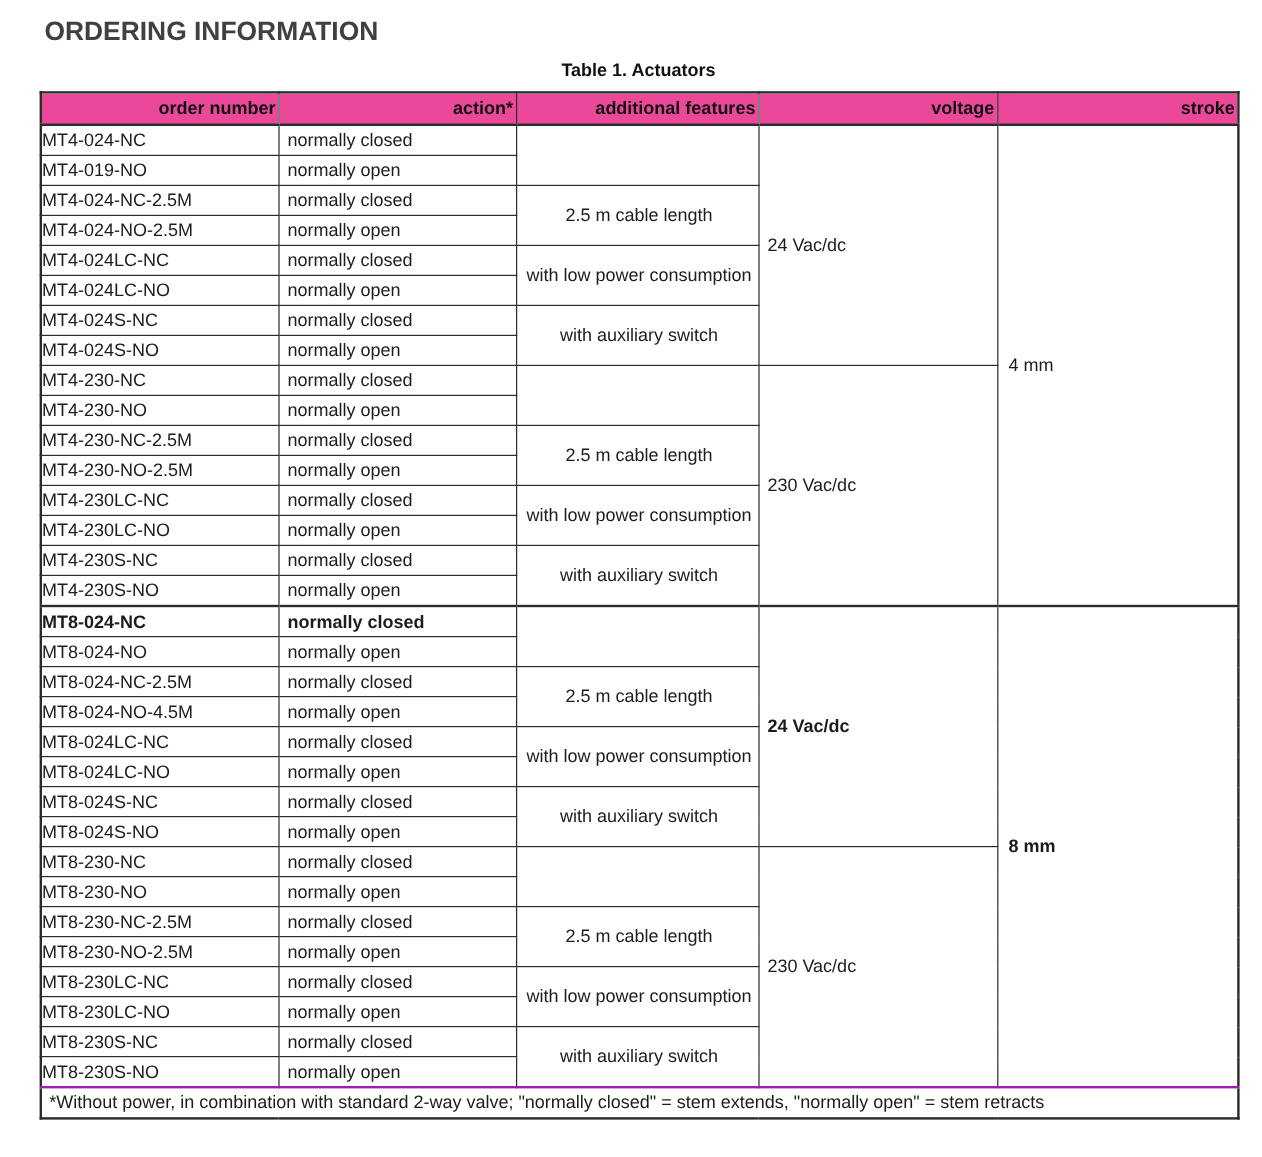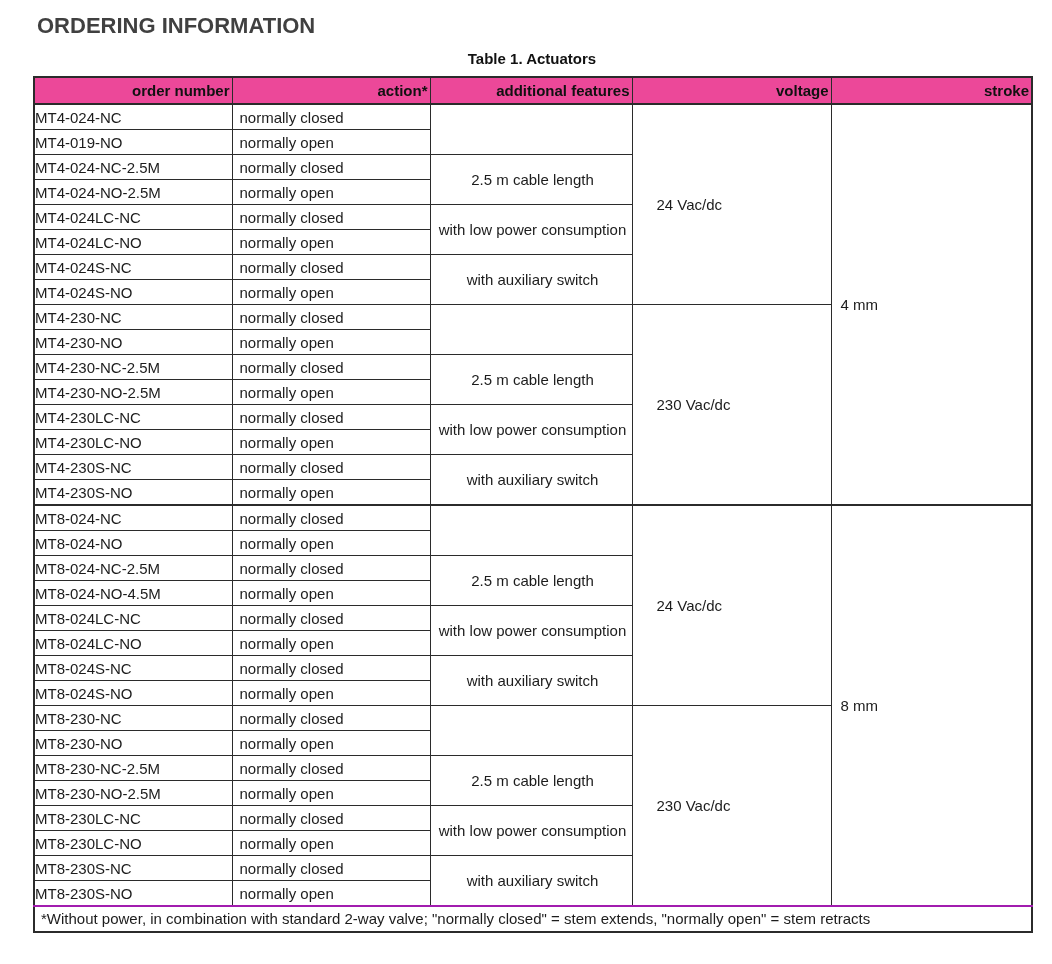--- a/index.html
+++ b/index.html
@@ -65,23 +65,23 @@
   }
   td {
     height: 24px;
     padding: 0 4px 0 5px;
     text-align: left;
     line-height: 19px;
   }
   td.order-cell   { padding-left: 0; }
   td.action-cell  { padding-left: 7px; }
   td.feature-cell { padding-left: 7px; text-align: center; }
-  td.voltage-cell { padding-left: 24px; }
+  td.voltage-cell { padding-left: 7px; }
   td.stroke-cell  { padding-left: 9px; }
-  tr.section-start td { border-top: 2px solid #2b2b2b; }
+  tr.section-start td { border-top: 2px solid #2b2b2b; font-weight: bold; }
   td.footnote-cell {
     border-top: 2px solid #a21caf;
     height: 24px;
     padding-left: 6px;
     line-height: 18px;
   }
 </style>
 </head>
 <body>
 

